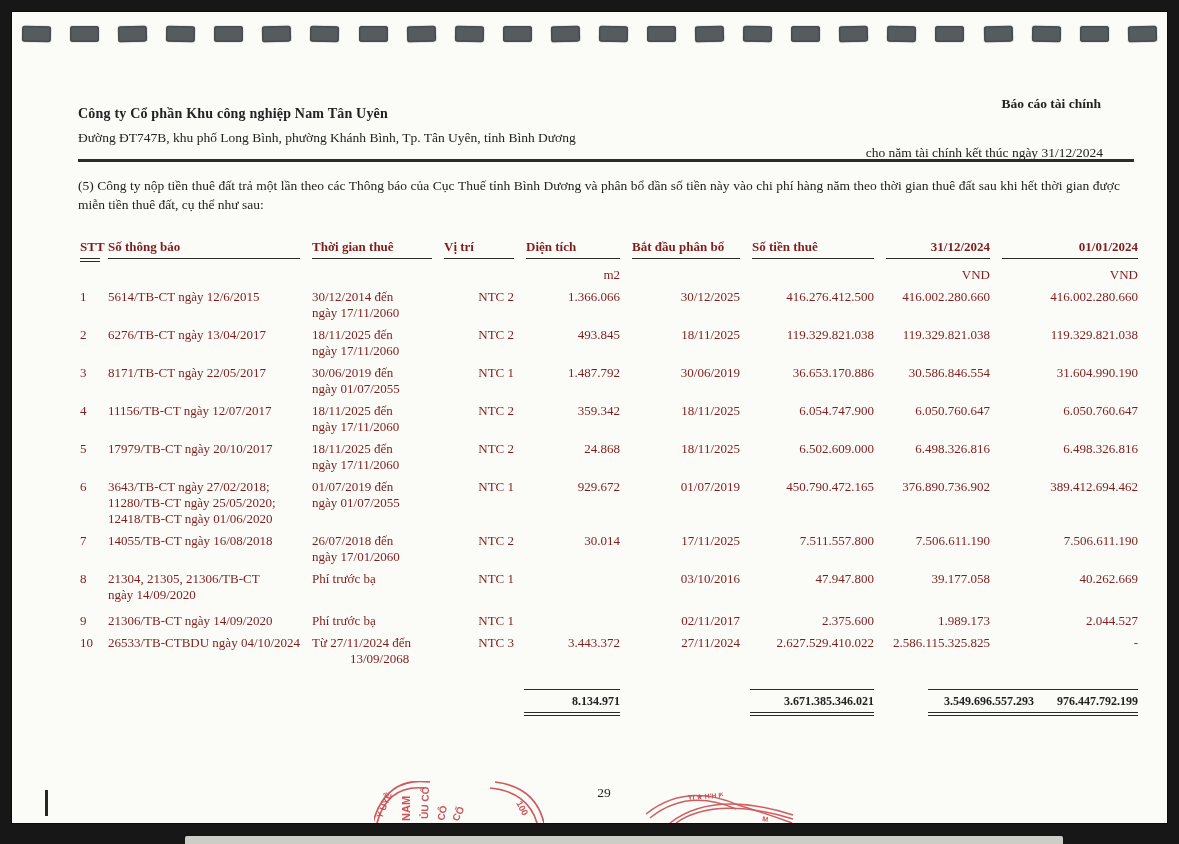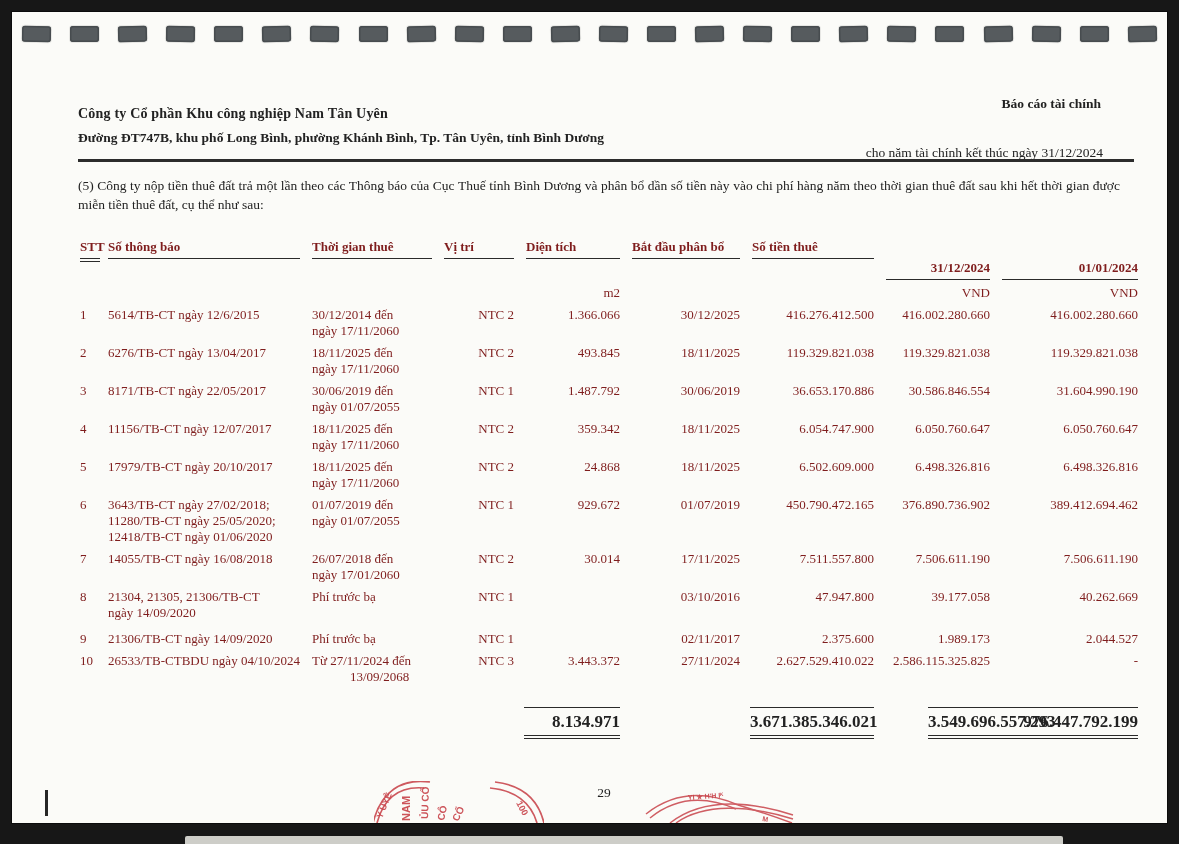--- a/index.html
+++ b/index.html
@@ -8,44 +8,44 @@
   .page{position:absolute;left:12px;top:12px;width:1155px;height:811px;background:#fbfbf8;
         overflow:hidden;box-shadow:0 0 0 1px #0c0c0c;}
   
   .holes{position:absolute;left:10px;top:14px;width:1135px;display:flex;justify-content:space-between;}
   .hole{width:29px;height:16px;background:#565b5e;border-radius:3px;
         box-shadow:inset 0 0 0 1.5px #474c4f, 0 0 0 1px #e7e7e4;}
   .hole:nth-child(3n){transform:rotate(-1.5deg);}
   .hole:nth-child(3n+1){transform:rotate(1deg);}
   
   .company{position:absolute;left:66px;top:94px;font-weight:bold;font-size:14px;letter-spacing:.2px;}
-  .address{position:absolute;left:66px;top:118px;font-size:13.5px;font-weight:bold;}
+  .address{position:absolute;left:66px;top:118px;font-size:13.5px;}
   .rtitle{position:absolute;right:66px;top:84px;font-weight:bold;font-size:13.5px;text-align:right;}
   .rsub{position:absolute;right:64px;top:133px;font-size:13.5px;text-align:right;}
   .hrule{position:absolute;left:66px;top:147px;width:1056px;height:2.5px;background:#2c2c2c;}
   .note{position:absolute;left:66px;top:164px;width:1042px;font-size:13.5px;line-height:19px;text-align:justify;}
   
   .tblwrap{position:absolute;left:68px;top:227px;width:1058px;}
   table{border-collapse:collapse;table-layout:fixed;width:1058px;font-size:13px;color:#7f1d1d;}
   th,td{padding:0;vertical-align:top;font-weight:normal;overflow:visible;}
   th{font-weight:bold;text-align:left;}
   th .hd{border-bottom:1.6px solid #2a2a2a;padding-bottom:3px;margin-right:12px;white-space:nowrap;}
   th.dbl .hd{border-bottom:4px double #2a2a2a;margin-right:8px;}
-  th.ar .hd{text-align:right;margin-top:21px;}
+  th.ar .hd{text-align:right;}
   th.last .hd{margin-right:0;}
   .al{text-align:left;}
   .ar{text-align:right;}
   td.ar{padding-right:12px;}
   td.last{padding-right:0;}
   tr.units td{padding-top:5px;font-size:13px;}
   tbody td{padding-top:6px;line-height:16px;white-space:nowrap;}
   tbody tr:nth-child(9) td, tbody tr:nth-child(11) td{padding-top:10px;}
   tbody tr:nth-child(10) td:nth-child(3) div:nth-child(2){padding-left:38px;}
   
-  .totals{position:relative;height:48px;margin-top:22px;font-weight:bold;font-size:17px;}
+  .totals{position:relative;height:48px;margin-top:22px;font-weight:bold;font-size:12px;}
   .tbox{position:absolute;top:0;text-align:right;border-top:1.8px solid #2a2a2a;
         border-bottom:4px double #2a2a2a;padding:4px 0 3px 0;white-space:nowrap;}
   .t-dt{left:444px;width:96px;}
   .t-st{left:670px;width:124px;}
   .t-c1{left:848px;width:106px;}
   .t-c2{left:922px;width:136px;}
   
   .pageno{position:absolute;left:552px;top:773px;width:80px;text-align:center;font-size:13.5px;}
   .seal{position:absolute;pointer-events:none;}
   .seal-l{left:362px;top:769px;}

